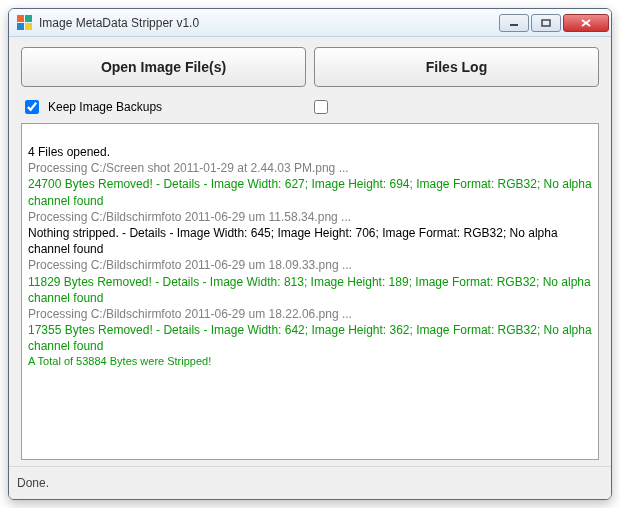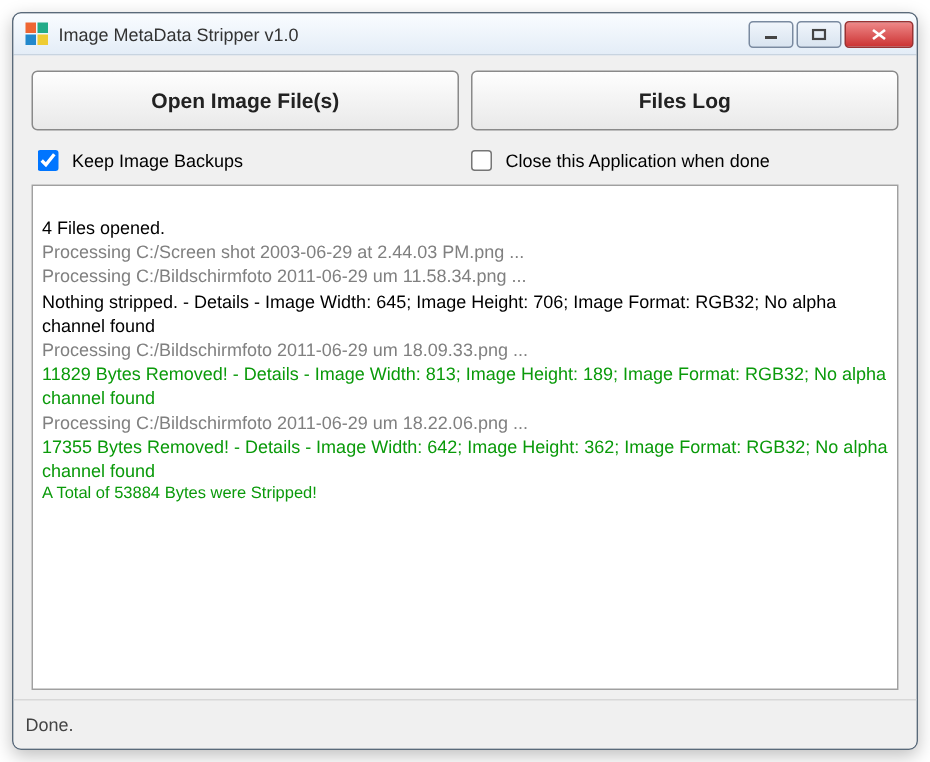--- a/index.html
+++ b/index.html
@@ -145,28 +145,28 @@
       <div class="big-btn">Files Log</div>
     </div>
 
     <div class="check-row">
       <label class="check-cell">
         <input type="checkbox" checked="" style="">
         <span>Keep Image Backups</span>
       </label>
       <label class="check-cell">
         <input type="checkbox" style="">
-        <span>Close this Application when done</span>
       </label>
     </div>
 
     <div class="log-box">
       <div class="log-line black">4 Files opened.</div>
       <div id="log-lines">
-          <div class="log-line gray">Processing C:/Screen shot 2003-06-29 at 2.44.03 PM.png ...</div>
+          <div class="log-line gray">Processing C:/Screen shot 2011-01-29 at 2.44.03 PM.png ...</div>
+          <div class="log-line green">24700 Bytes Removed! - Details - Image Width: 627; Image Height: 694; Image Format: RGB32; No alpha channel found</div>
           <div class="log-line gray">Processing C:/Bildschirmfoto 2011-06-29 um 11.58.34.png ...</div>
           <div class="log-line black">Nothing stripped. - Details - Image Width: 645; Image Height: 706; Image Format: RGB32; No alpha channel found</div>
           <div class="log-line gray">Processing C:/Bildschirmfoto 2011-06-29 um 18.09.33.png ...</div>
           <div class="log-line green">11829 Bytes Removed! - Details - Image Width: 813; Image Height: 189; Image Format: RGB32; No alpha channel found</div>
           <div class="log-line gray">Processing C:/Bildschirmfoto 2011-06-29 um 18.22.06.png ...</div>
           <div class="log-line green">17355 Bytes Removed! - Details - Image Width: 642; Image Height: 362; Image Format: RGB32; No alpha channel found</div>
         </div>
       <div class="log-line total">A Total of 53884 Bytes were Stripped!</div>
     </div>
   </div>

